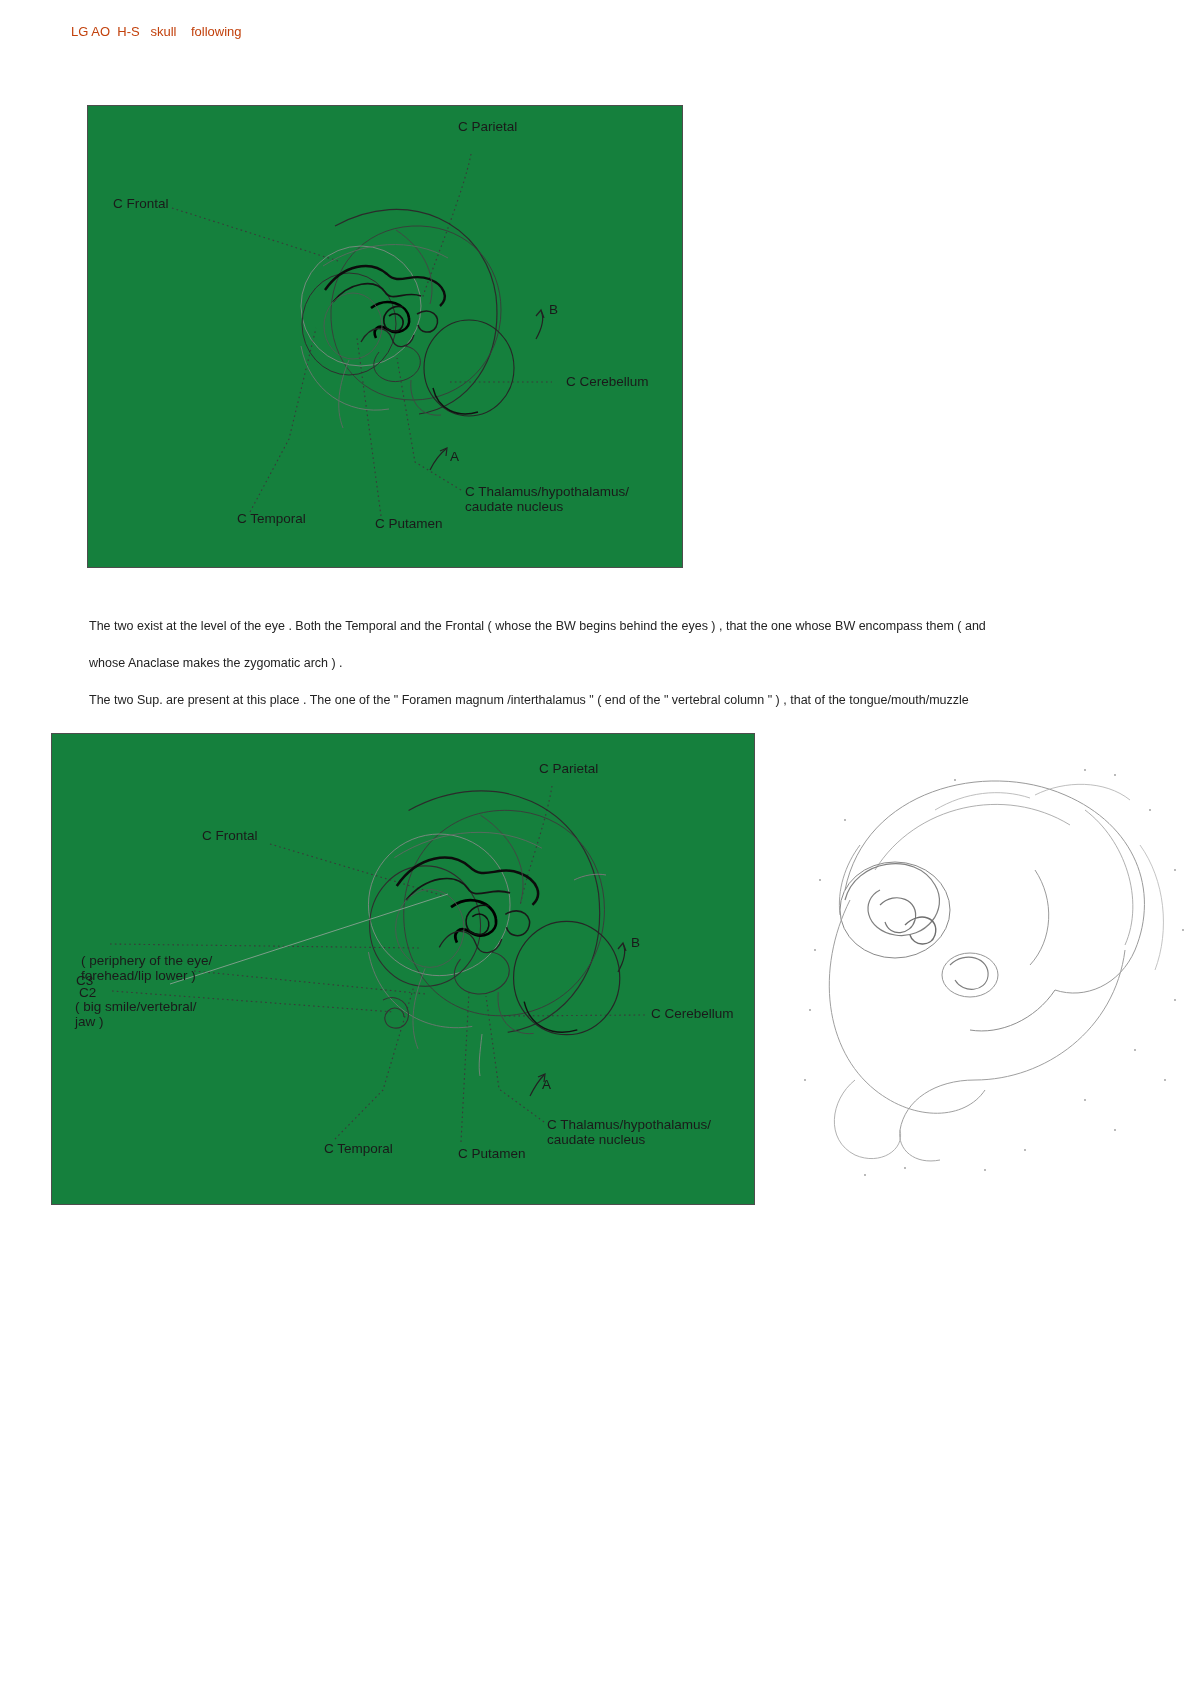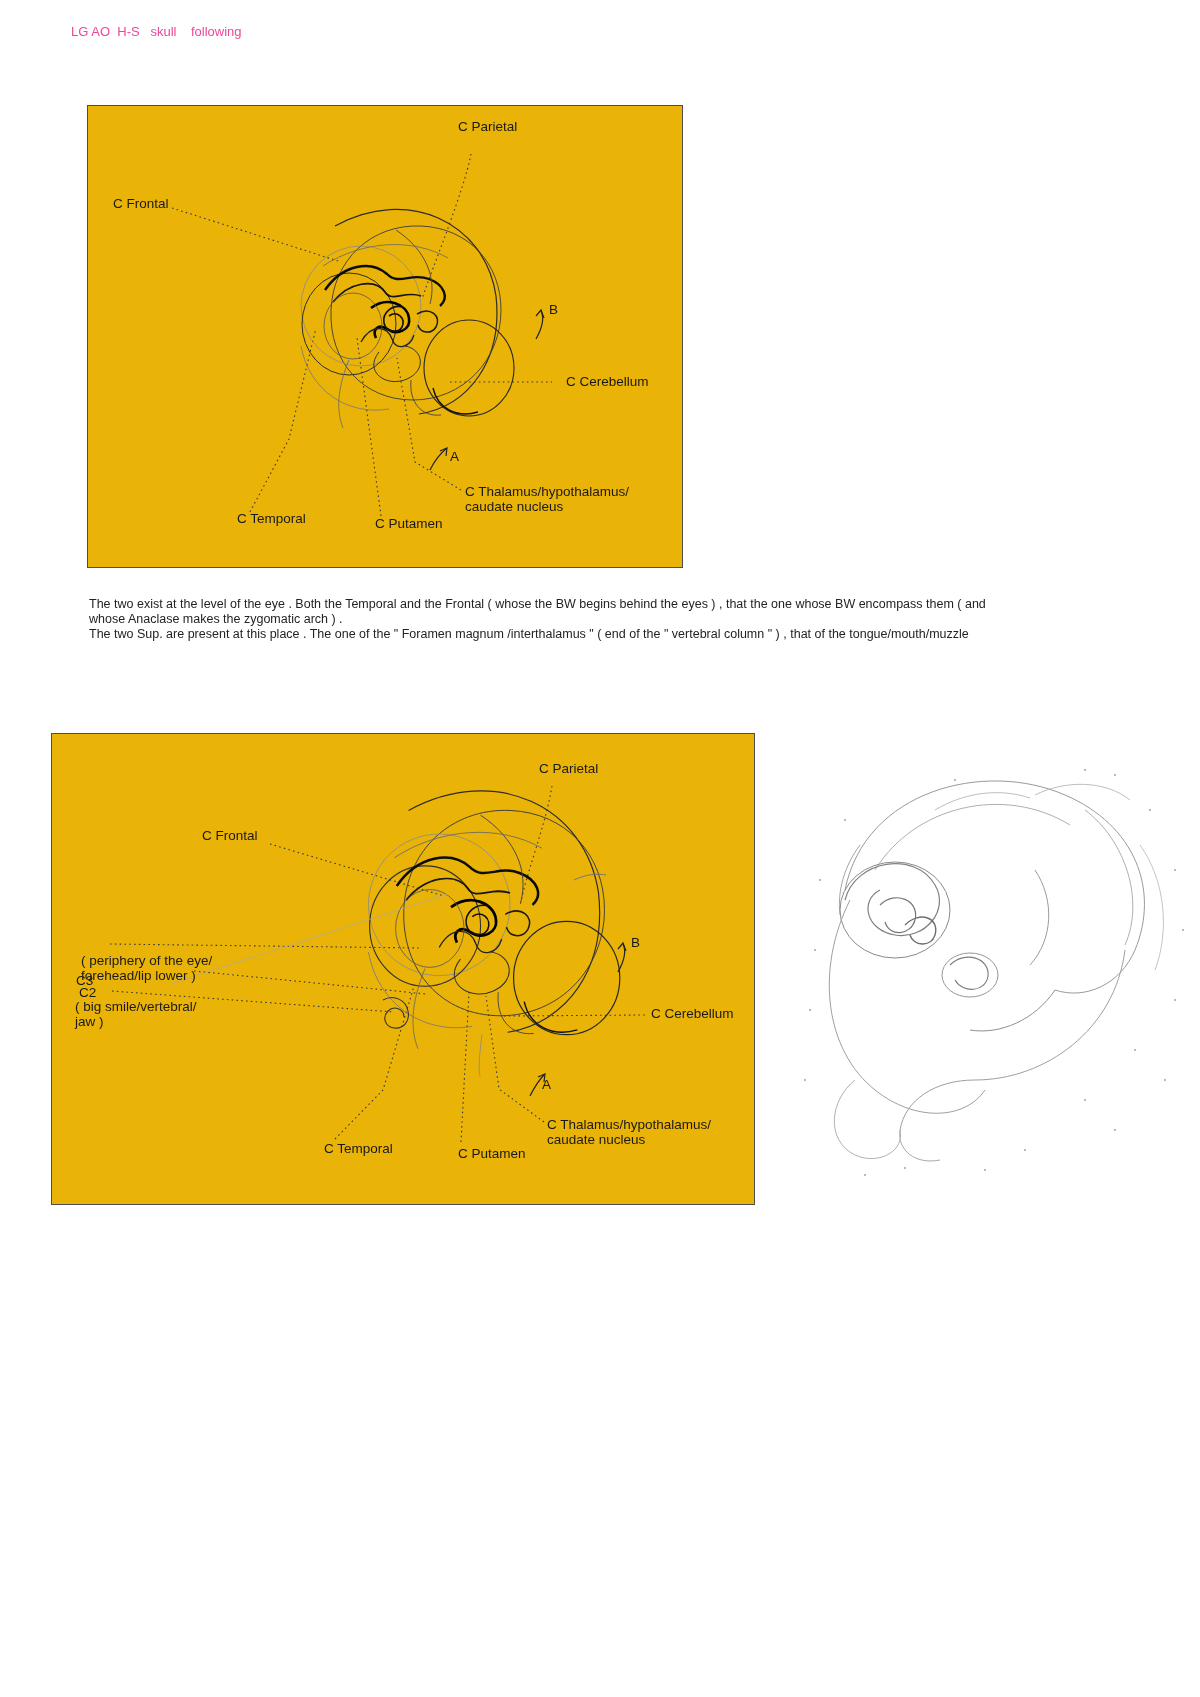--- a/index.html
+++ b/index.html
@@ -1,25 +1,25 @@
 <!DOCTYPE html>
 <html><head>
 <meta charset="utf-8">
 <style>
   html,body{margin:0;padding:0;background:#fff;}
   .page{position:relative;width:1200px;height:1697px;background:#ffffff;overflow:hidden;
         font-family:"Liberation Sans","DejaVu Sans",sans-serif;color:#1c1c1c;}
-  .header-line{position:absolute;left:71px;top:24px;font-size:13px;color:#ec4899;white-space:pre;}
-  .figure-box{position:absolute;border:1.5px solid #4d4d4d;background:#eab308;}
+  .header-line{position:absolute;left:71px;top:24px;font-size:13px;color:#c2410c;white-space:pre;}
+  .figure-box{position:absolute;border:1.5px solid #4d4d4d;background:#15803d;}
   #fig1{left:87px;top:105px;width:594px;height:461px;}
   #fig2{left:51px;top:733px;width:702px;height:470px;}
   .fig-svg{position:absolute;left:0;top:0;}
   .lbl{position:absolute;font-size:13.5px;color:#1a1a1a;white-space:pre-line;line-height:15px;}
   .paragraph{position:absolute;left:89px;top:597px;font-size:12.5px;line-height:14.8px;color:#232323;}
-  .paragraph div{white-space:pre;}
+  .paragraph div{white-space:pre;margin-top:22px;}
   .sketch3{position:absolute;left:785px;top:750px;}
 </style>
 </head>
 <body>
 
 <div class="page">
 
   <div class="header-line">LG AO  H-S   skull    following</div>
 
   <div class="figure-box" id="fig1">

